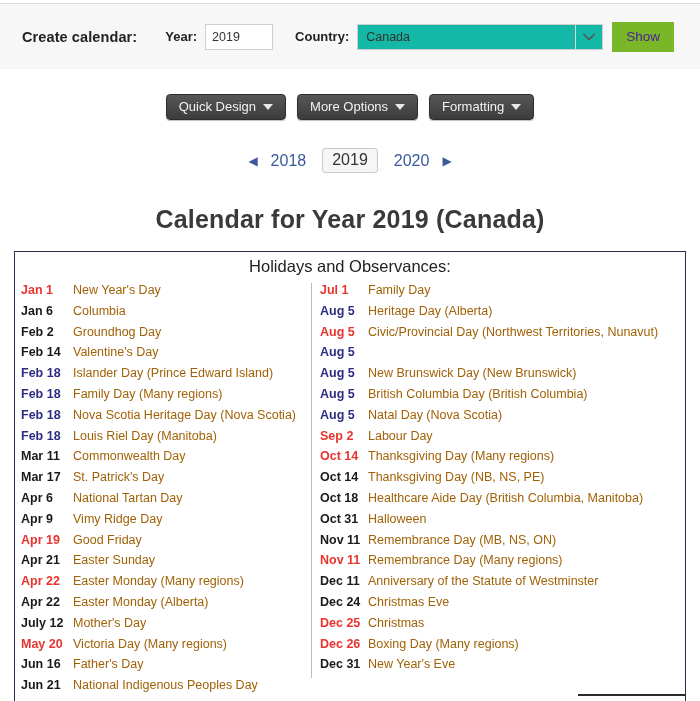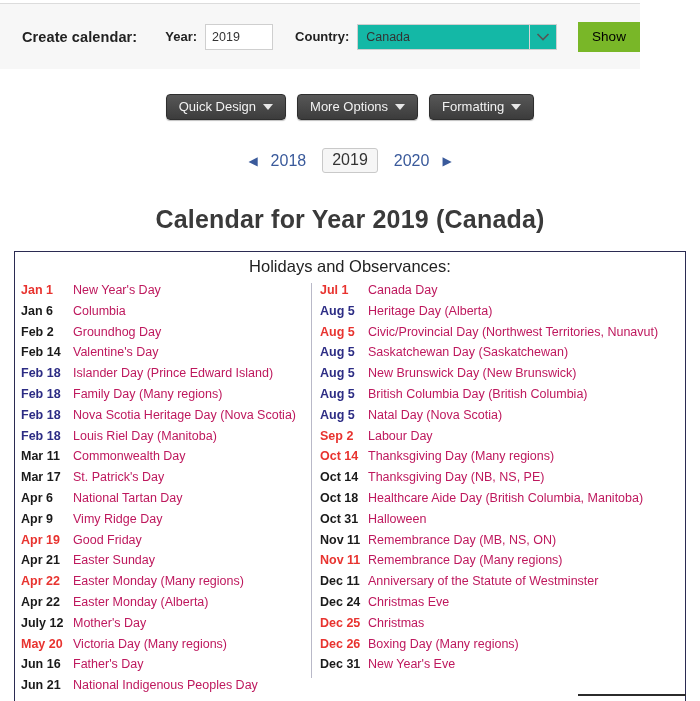--- a/index.html
+++ b/index.html
@@ -14,21 +14,21 @@
     font-family: "Liberation Sans", sans-serif;
     overflow: hidden;
     position: relative;
   }
 
   
   .topbar {
     position: absolute;
     left: 0;
     top: 3px;
-    width: 640px;
+    width: 700px;
     height: 66px;
     background: #f7f7f7;
     border-top: 1px solid #dcdcdc;
     box-sizing: border-box;
     display: flex;
     align-items: center;
   }
   .topbar-inner {
     display: flex;
     align-items: center;
@@ -91,27 +91,26 @@
     align-items: center;
     justify-content: center;
   }
   .select-arrow-box svg { display: block; }
   .show-button {
     height: 30px;
     min-width: 62px;
     padding: 0 14px;
     background: #79b728;
     border: none;
-    color: #000000;
+    color: #4c1d95;
     font-family: "Liberation Sans", sans-serif;
     font-size: 13.5px;
     cursor: pointer;
     line-height: 30px;
     text-align: center;
-    margin-left: 12px;
   }
 
   
   .btnrow {
     position: absolute;
     top: 94px;
     left: 0;
     width: 700px;
     display: flex;
     justify-content: center;
@@ -236,21 +235,21 @@
     width: 52px;
     flex: 0 0 52px;
     text-align: left;
   }
   .col-right .hdate {
     width: 48px;
     flex: 0 0 48px;
   }
   .hname {
     font-size: 12.5px;
-    color: #be185d;
+    color: #a16207;
     cursor: pointer;
   }
   .d-red  { color: #e8332f; }
   .d-navy { color: #2c2c84; }
   .d-dark { color: #1a1a1a; }
 
   
   .bottom-rule {
     position: absolute;
     left: 578px;
@@ -390,33 +389,32 @@
           <span class="hname">Father's Day</span>
         </div>
         <div class="hrow">
           <span class="hdate d-dark">Jun 21</span>
           <span class="hname">National Indigenous Peoples Day</span>
         </div>
       </div>
     <div class="col col-right">
         <div class="hrow">
           <span class="hdate d-red">Jul 1</span>
-          <span class="hname">Canada Day</span>
+          <span class="hname">Family Day</span>
         </div>
         <div class="hrow">
           <span class="hdate d-navy">Aug 5</span>
           <span class="hname">Heritage Day (Alberta)</span>
         </div>
         <div class="hrow">
           <span class="hdate d-red">Aug 5</span>
           <span class="hname">Civic/Provincial Day (Northwest Territories, Nunavut)</span>
         </div>
         <div class="hrow">
           <span class="hdate d-navy">Aug 5</span>
-          <span class="hname">Saskatchewan Day (Saskatchewan)</span>
         </div>
         <div class="hrow">
           <span class="hdate d-navy">Aug 5</span>
           <span class="hname">New Brunswick Day (New Brunswick)</span>
         </div>
         <div class="hrow">
           <span class="hdate d-navy">Aug 5</span>
           <span class="hname">British Columbia Day (British Columbia)</span>
         </div>
         <div class="hrow">

